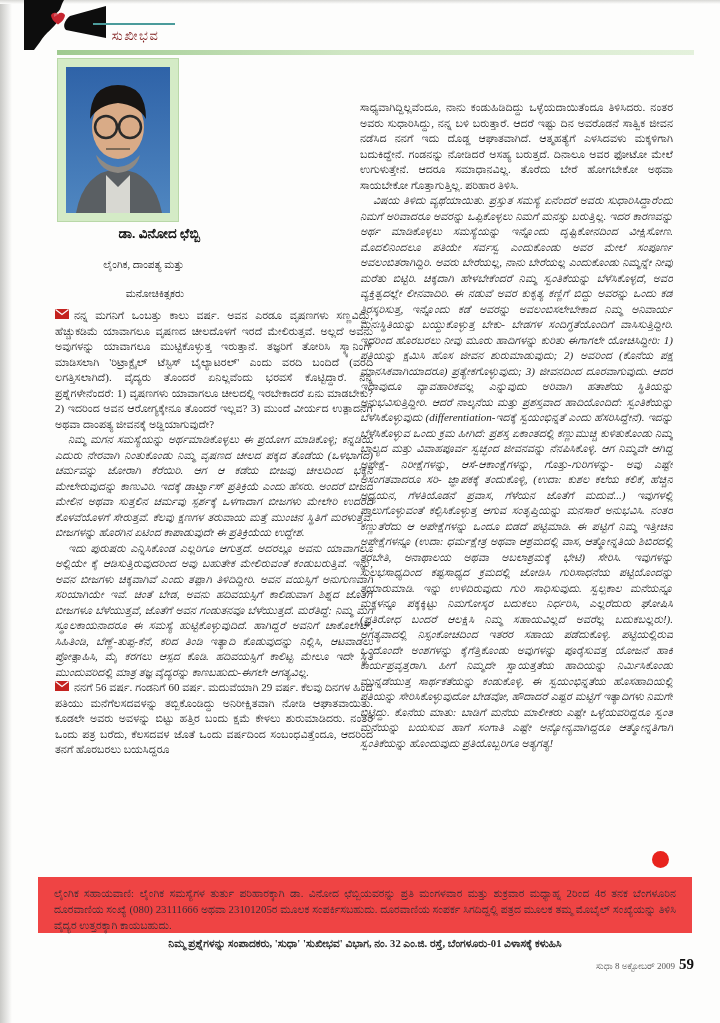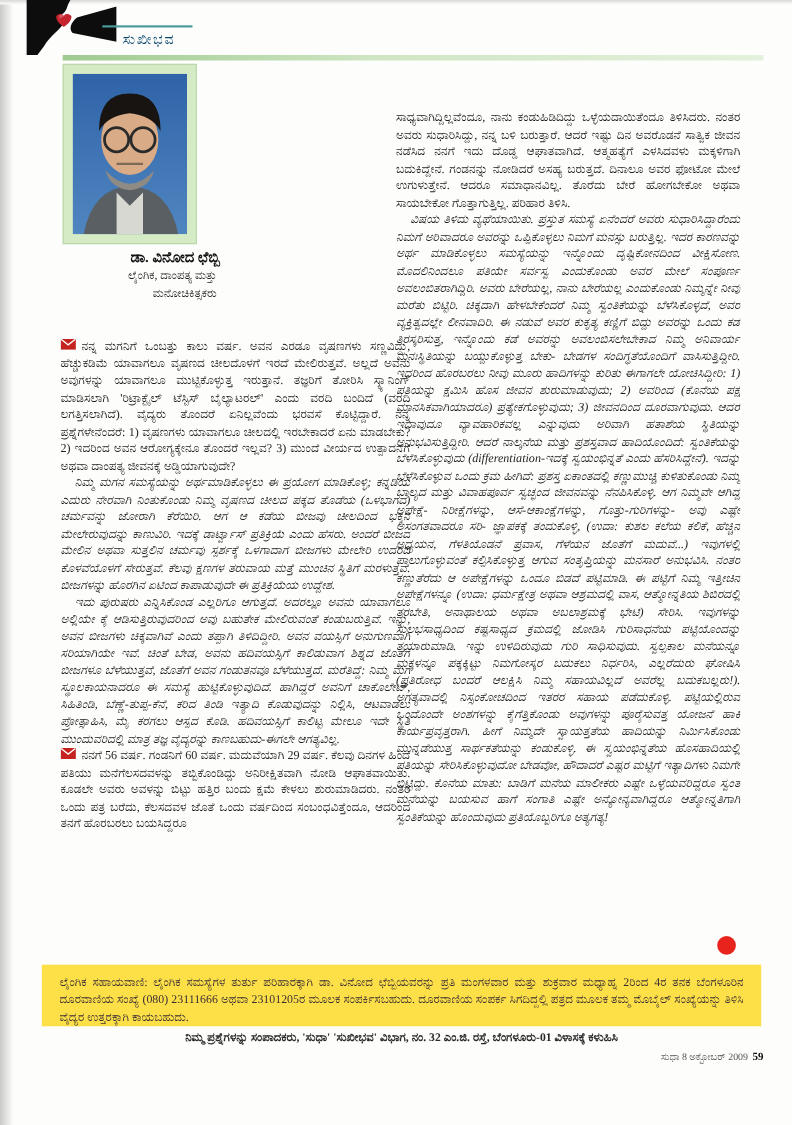--- a/index.html
+++ b/index.html
@@ -7,56 +7,56 @@
         font-family:"Liberation Serif","DejaVu Serif",serif;color:#1c1c1c;}
   .edge-left{position:absolute;left:0;top:0;width:12px;height:1023px;
         background:linear-gradient(90deg,#c9c9c6,#fdfdfc);}
   .edge-top{position:absolute;left:0;top:0;width:720px;height:4px;
         background:linear-gradient(180deg,#d8d8d5,#fdfdfc);}
 
   
   .logo{position:absolute;left:24px;top:0;width:82px;height:50px;}
   .rule-teal{position:absolute;left:93px;top:23px;width:82px;height:2px;background:#4b9b9b;}
   .section-title{position:absolute;left:88px;top:28px;width:95px;text-align:center;
-        font-size:13px;letter-spacing:1.5px;color:#0c4a6e;}
+        font-size:13px;letter-spacing:1.5px;color:#7f1d1d;}
   .band-green{position:absolute;left:57px;top:50px;width:637px;height:5px;
         background:linear-gradient(90deg,#9fca90,#cfe6c3 45%,#e4f1dc);}
 
   
   .photo-frame{position:absolute;left:57px;top:58px;width:122px;height:164px;
         background:#d4ebc6;border:1px solid #b9d8a8;box-sizing:border-box;}
   .photo{position:absolute;left:8px;top:8px;width:104px;height:146px;display:block;}
   .author-block{position:absolute;left:40px;top:226px;width:160px;text-align:right;}
   .author-name{font-size:13.5px;font-weight:bold;color:#111;margin:0 0 3px 0;}
-  .author-title{font-size:10.5px;color:#222;line-height:13px;margin:3px;}
+  .author-title{font-size:10.5px;color:#222;line-height:13px;margin:16px;}
   .quote{position:absolute;left:190px;top:84px;width:182px;font-size:13px;line-height:21.5px;
         color:#2a6fae;white-space:pre-line;font-weight:bold;}
 
   
   .col{position:absolute;font-size:11px;line-height:15.5px;text-align:justify;overflow:hidden;}
   .col-left{left:55px;top:268px;width:318px;height:612px;margin-top:40px;}
   .col-right{left:360px;top:56px;width:313px;height:800px;margin-top:44px;}
   .para{margin:0;}
   .para.indent{text-indent:13px;font-style:italic;}
   .envelope{display:inline-block;width:14px;height:10px;margin-right:5px;vertical-align:baseline;}
 
   
   .end-dot{position:absolute;left:652px;top:851px;width:17px;height:17px;border-radius:50%;
         background:#e8231d;}
 
   
-  .helpline{position:absolute;left:38px;top:877px;width:654px;height:56px;background:#fde047;
+  .helpline{position:absolute;left:38px;top:877px;width:654px;height:56px;background:#ef4444;
         box-sizing:border-box;padding:8px 16px 6px 16px;font-size:10.8px;line-height:16px;
         color:#3a2e35;text-align:justify;}
   .address{position:absolute;left:38px;top:938px;width:654px;text-align:center;
         font-size:10.6px;font-weight:bold;color:#2a2a2a;}
 
   
   .footer{position:absolute;right:26px;top:956px;font-size:9px;color:#555;}
-  .footer .pgnum{font-size:10px;font-weight:bold;color:#111;margin-left:4px;}
+  .footer .pgnum{font-size:15px;font-weight:bold;color:#111;margin-left:4px;}
 </style>
 </head>
 <body>
 
 <div class="page">
   <div class="edge-left"></div>
   <div class="edge-top"></div>
 
   <svg class="logo" viewBox="0 0 82 50">
     <path fill="#0d0d0d" d="M0,0 L40,0 C36,6 38,10 31,14 C34,16 36,18 34,21 C30,28 22,32 16,42 L10,50 L0,50 Z"></path>

